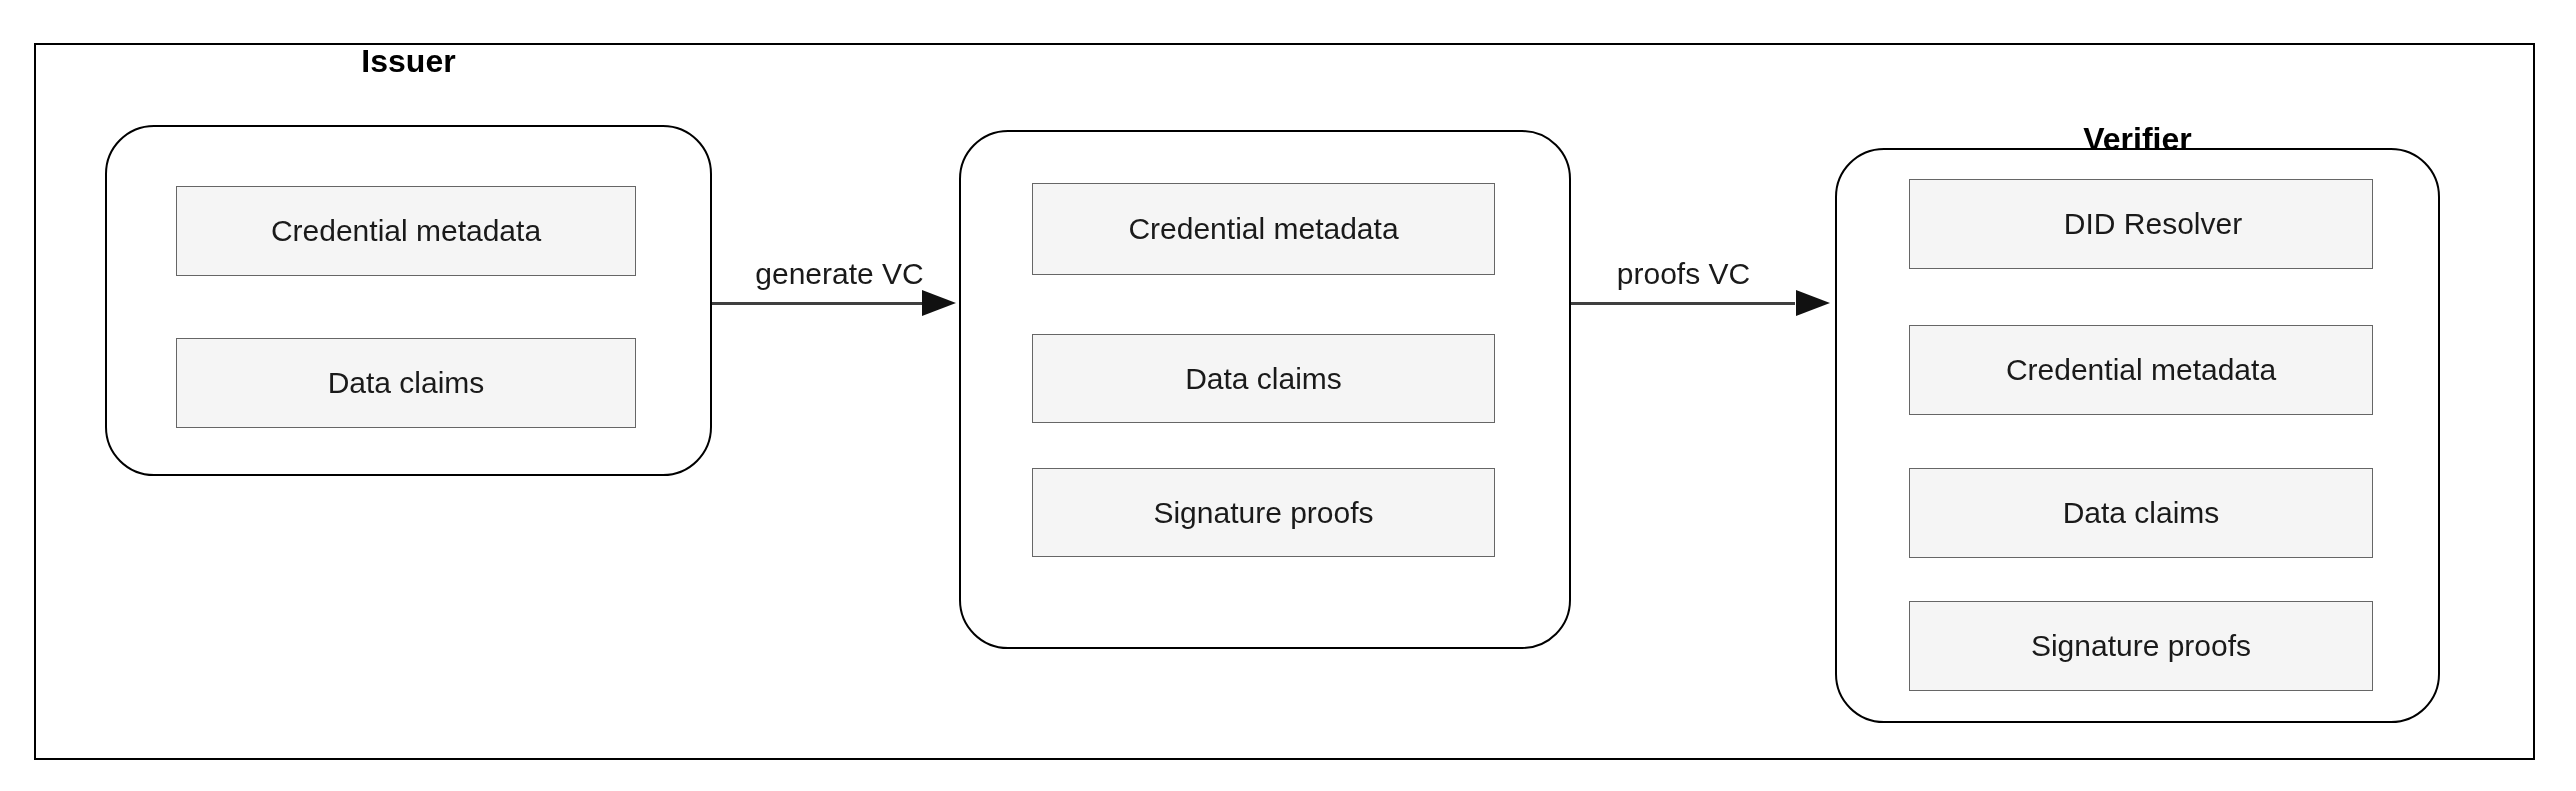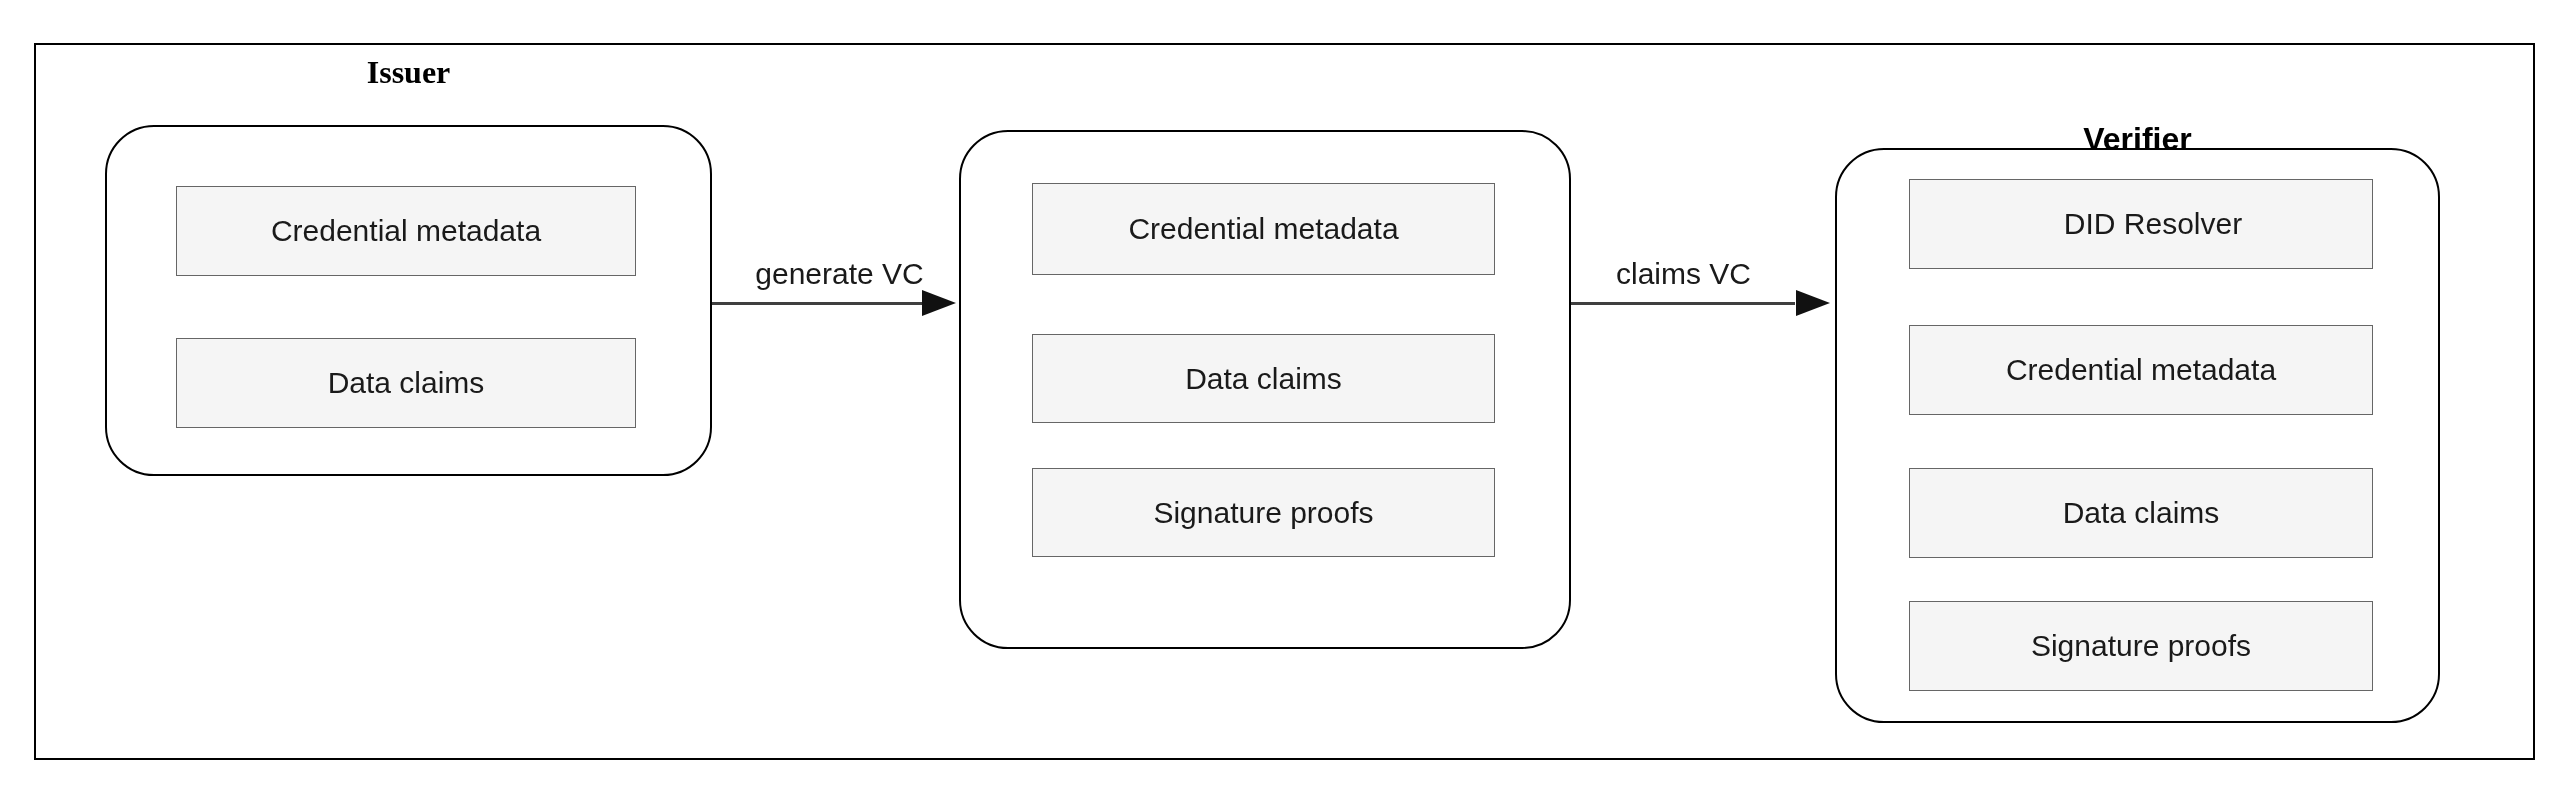--- a/index.html
+++ b/index.html
@@ -27,21 +27,21 @@
   }
   .group-title {
     position: absolute;
     font-size: 32px;
     font-weight: bold;
     color: #000000;
     text-align: center;
     line-height: 39px;
     white-space: nowrap;
   }
-  #issuer-title   { left: 105px;  top: 53px;  width: 607px; font-family: Liberation Serif, serif; }
+  #issuer-title   { left: 105px;  top: 42px;  width: 607px; }
   #holder-title   { left: 959px; top: 75px;  width: 612px; }
   #verifier-title { left: 1835px; top: 95px; width: 605px; margin-top: 25px; }
 
   .group {
     position: absolute;
     background: #ffffff;
     border: 2.6px solid #000000;
     border-radius: 49px;
     box-sizing: border-box;
   }
@@ -119,21 +119,21 @@
 
   <div class="arrow-label" id="arrow-label-0">generate VC</div>
   <div class="arrow-line" id="arrow-line-0"></div>
   <div class="arrow-head" id="arrow-head-0"></div>
 
   <div class="group" id="holder-group"></div>
   <div class="node-box" id="holder-box-0">Credential metadata</div>
   <div class="node-box" id="holder-box-1">Data claims</div>
   <div class="node-box" id="holder-box-2">Signature proofs</div>
 
-  <div class="arrow-label" id="arrow-label-1">claims VC</div>
+  <div class="arrow-label" id="arrow-label-1">proofs VC</div>
   <div class="arrow-line" id="arrow-line-1"></div>
   <div class="arrow-head" id="arrow-head-1"></div>
 
   <div class="group-title" id="verifier-title">Verifier</div>
   <div class="group" id="verifier-group"></div>
   <div class="node-box" id="verifier-box-0">DID Resolver</div>
   <div class="node-box" id="verifier-box-1">Credential metadata</div>
   <div class="node-box" id="verifier-box-2">Data claims</div>
   <div class="node-box" id="verifier-box-3">Signature proofs</div>
 

